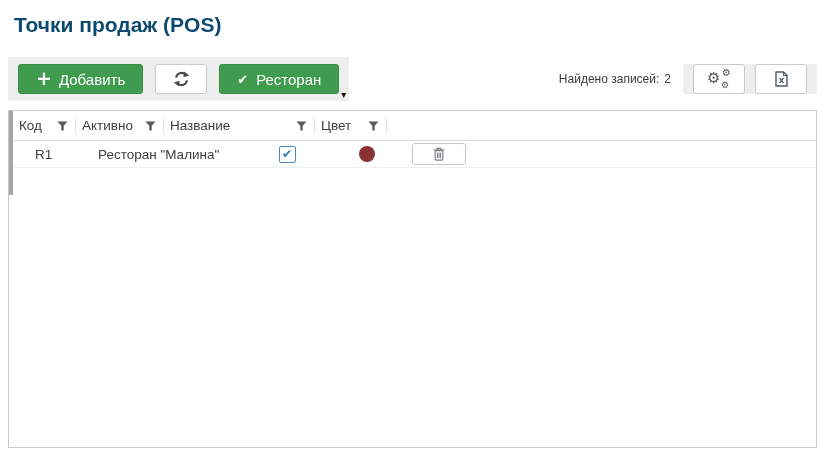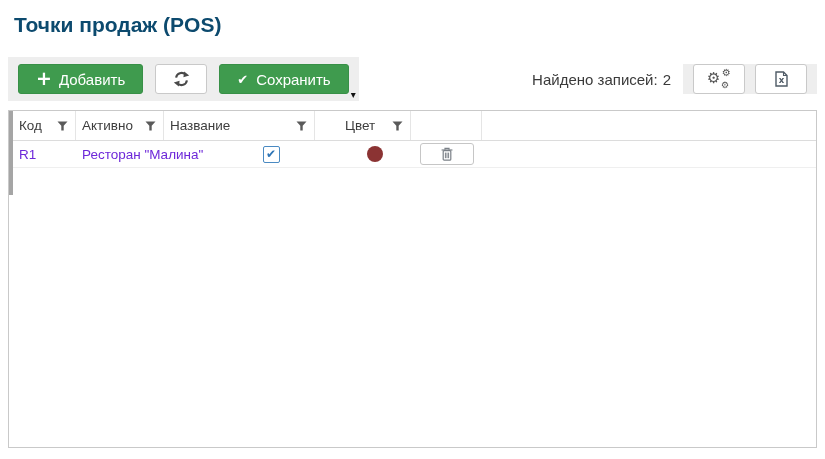--- a/index.html
+++ b/index.html
@@ -49,21 +49,21 @@
     font-size: 13px; margin-right: 8px; line-height: 1;
     font-family: "DejaVu Sans", sans-serif;
   }
   .caret {
     position: absolute; right: 3px; bottom: 1px;
     font-size: 10px; line-height: 1; color: #111;
     font-family: "DejaVu Sans", sans-serif; cursor: pointer;
   }
   .toolbar-right { display: flex; align-items: center; }
   .records {
-    font-size: 15px; color: #3a3a3a; margin-right: 12px;
+    font-size: 12px; color: #3a3a3a; margin-right: 12px;
     display: flex; gap: 5px; align-items: center;
   }
   .tb-panel.right { gap: 10px; }
   .gears {
     position: relative; width: 24px; height: 20px; color: #555;
     font-family: "DejaVu Sans", sans-serif;
   }
   .gear-big   { position: absolute; left: 0;  top: 2px;    font-size: 15px; line-height: 1; }
   .gear-sm-t  { position: absolute; right: 0; top: -1px;   font-size: 10px; line-height: 1; }
   .gear-sm-b  { position: absolute; right: 2px; bottom: -1px; font-size: 9px; line-height: 1; }
@@ -77,38 +77,39 @@
   }
   .gutter {
     position: absolute; left: 0; top: 0;
     width: 4px; height: 84px; background: #a5a5a5;
   }
   .header-row {
     display: flex; height: 30px;
     border-bottom: 1px solid #dcdcdc;
     padding-left: 4px;
     background: #fff;
+    align-items: center;
   }
   .hcell {
     display: flex; align-items: center; justify-content: space-between;
     padding: 0 7px 0 6px;
     border-right: 1px solid #e5e5e5;
     font-size: 13.5px; color: #3d3d3d;
   }
   .c-code   { width: 63px; }
   .c-name   { width: 151px; }
   .c-active { width: 88px; }
-  .c-color  { width: 72px; margin-left: 24px; }
+  .c-color  { width: 72px; }
   .c-action { width: 71px; }
   .c-fill   { flex: 1; border-right: none; }
   .grid-row {
     display: flex; height: 27px; align-items: center;
-    padding-left: 4px;
+    padding-left: 20px;
     border-bottom: 1px solid #efefef;
-    font-size: 13.5px; color: #6d28d9;
+    font-size: 13.5px; color: #404040;
   }
   .grid-row.alt { background: #f4f4f4; }
   .cell { display: flex; align-items: center; padding: 0 6px; height: 100%; }
   .cell.center { justify-content: center; padding: 0; }
   .checkbox {
     width: 17px; height: 17px; background: #fff;
     border: 1px solid #4a8ac2; border-radius: 2px;
     display: flex; align-items: center; justify-content: center;
     cursor: pointer;
   }
@@ -144,21 +145,21 @@
       <button class="btn btn-white">
         <svg width="17" height="16" viewBox="0 0 17 16">
           <path d="M3.1 6.6 A5.4 5.4 0 0 1 12.4 3.6" fill="none" stroke="#4a4a4a" stroke-width="2.1"></path>
           <polygon points="11.2,0.6 16.2,4.6 10.4,6.2" fill="#4a4a4a"></polygon>
           <path d="M13.9 9.4 A5.4 5.4 0 0 1 4.6 12.4" fill="none" stroke="#4a4a4a" stroke-width="2.1"></path>
           <polygon points="5.8,15.4 0.8,11.4 6.6,9.8" fill="#4a4a4a"></polygon>
         </svg>
       </button>
       <button class="btn btn-green" style="background-color: rgb(63, 155, 78);">
         <span class="check-glyph">✔</span>
-        <span>Сохранить</span>
+        <span>Ресторан</span>
       </button>
       <span class="caret">▾</span>
     </div>
 
     <div class="toolbar-right">
       <span class="records">
         <span>Найдено записей:</span>
         <span>2</span>
       </span>
       <div class="tb-panel right">

